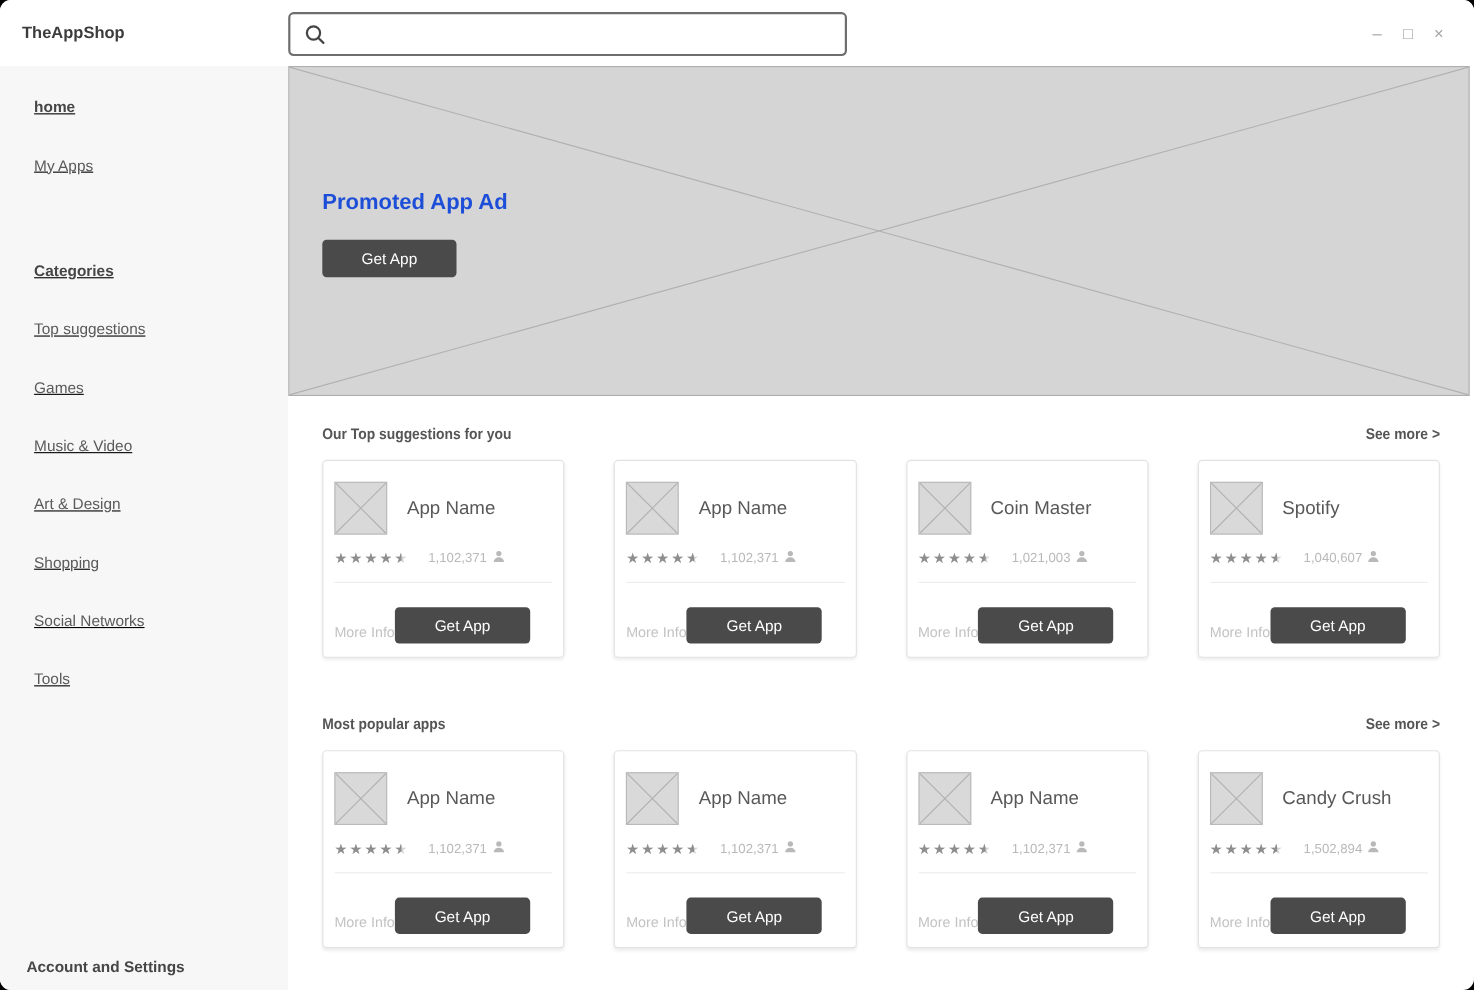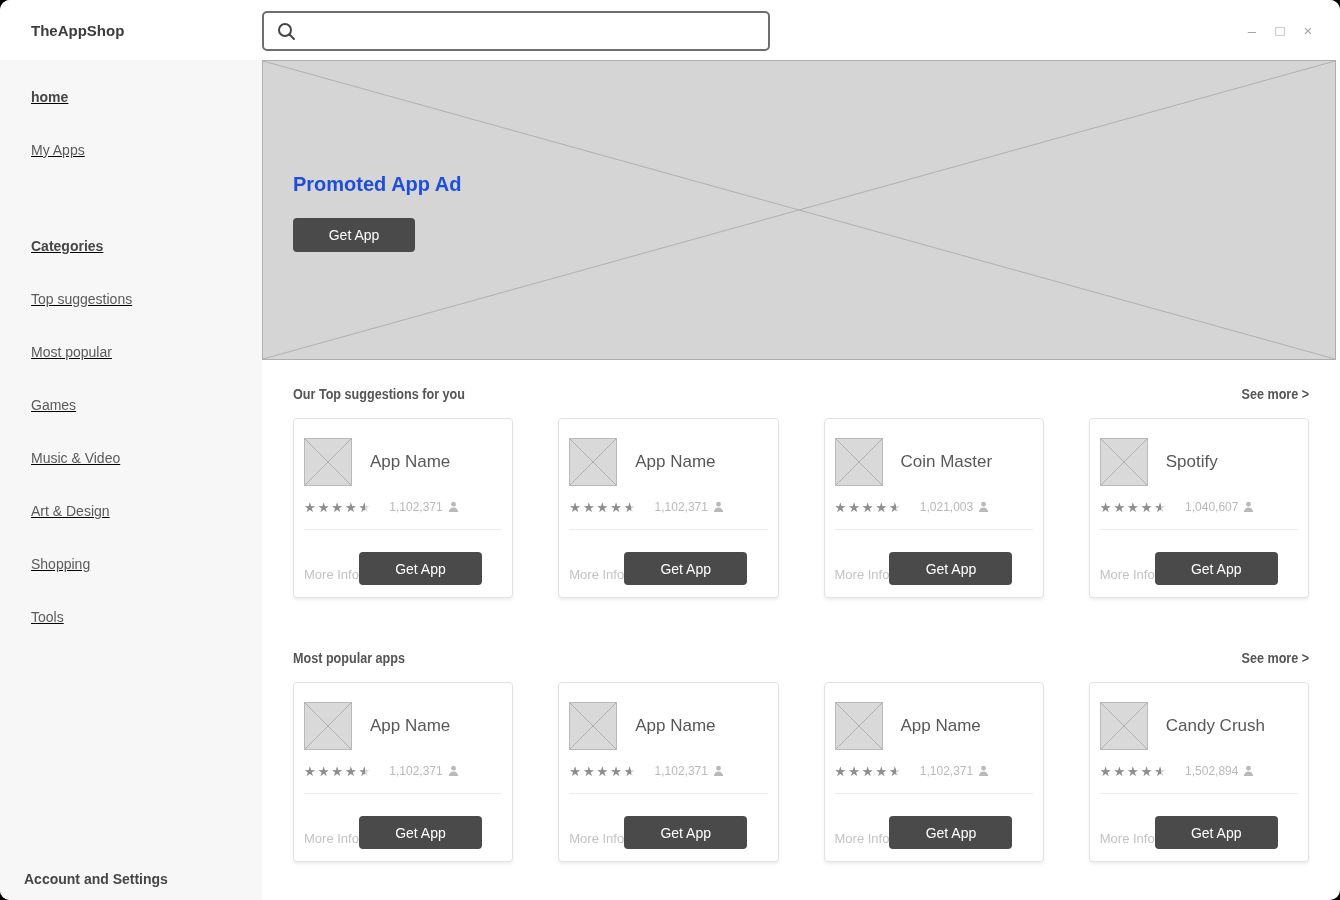--- a/index.html
+++ b/index.html
@@ -1,21 +1,21 @@
 <!DOCTYPE html>
 <html><head>
 <meta charset="utf-8">
 <style>
   * { margin:0; padding:0; box-sizing:border-box; }
   html,body { width:1340px; height:900px; background:#000; font-family:"Liberation Sans", sans-serif; }
   .window { width:1340px; height:900px; background:#fff; border-radius:10px; overflow:hidden; position:relative; }
 
   
   .header { height:60px; position:relative; background:#fff; }
-  .app-title { position:absolute; left:31px; top:50%; transform:translateY(-50%); font-size:15px; font-weight:bold; color:#3c3c3c; }
+  .app-title { position:absolute; left:20px; top:50%; transform:translateY(-50%); font-size:15px; font-weight:bold; color:#3c3c3c; }
   .search { position:absolute; left:262px; top:11px; width:508px; height:40px; border:2px solid #6e6e6e; border-radius:5px; background:#fff; display:flex; align-items:center; padding:0 12px; }
   .search input { border:none; outline:none; flex:1; font-size:14px; margin-left:10px; font-family:inherit; color:#444; background:transparent; }
   .win-controls { position:absolute; right:24px; top:0; height:60px; display:flex; align-items:center; gap:12px; }
   .win-btn { color:#a3a3a3; font-size:15px; line-height:1; cursor:pointer; width:16px; text-align:center; }
 
   
   .body { display:flex; height:840px; }
   .sidebar { width:262px; background:#f7f7f7; flex-shrink:0; position:relative;text-decoration:underline; }
   .side-item { height:53px; display:flex; align-items:center; padding-left:31px; font-size:14px; color:#5a5a5a; cursor:pointer; }
   .side-item.head { font-weight:bold; color:#464646; }
@@ -82,25 +82,25 @@
 
   <div class="body">
 
     <div class="sidebar">
       <div class="side-top">
         <div class="side-item head">home</div>
         <div class="side-item">My Apps</div>
       </div>
       <div class="side-item head cat-head">Categories</div>
       <div class="side-item">Top suggestions</div>
-      <div class="side-item">Most popular</div>
       <div class="side-item">Games</div>
       <div class="side-item">Music &amp; Video</div>
       <div class="side-item">Art &amp; Design</div>
       <div class="side-item">Shopping</div>
+      <div class="side-item">Social Networks</div>
       <div class="side-item">Tools</div>
       <div class="account">Account and Settings</div>
     </div>
 
     <div class="main">
 
       <div class="banner">
         <svg class="cross" viewBox="0 0 100 100" preserveAspectRatio="none">
           <line x1="0" y1="0" x2="100" y2="100" stroke="#b0b0b0" stroke-width="1" vector-effect="non-scaling-stroke"></line>
           <line x1="100" y1="0" x2="0" y2="100" stroke="#b0b0b0" stroke-width="1" vector-effect="non-scaling-stroke"></line>

